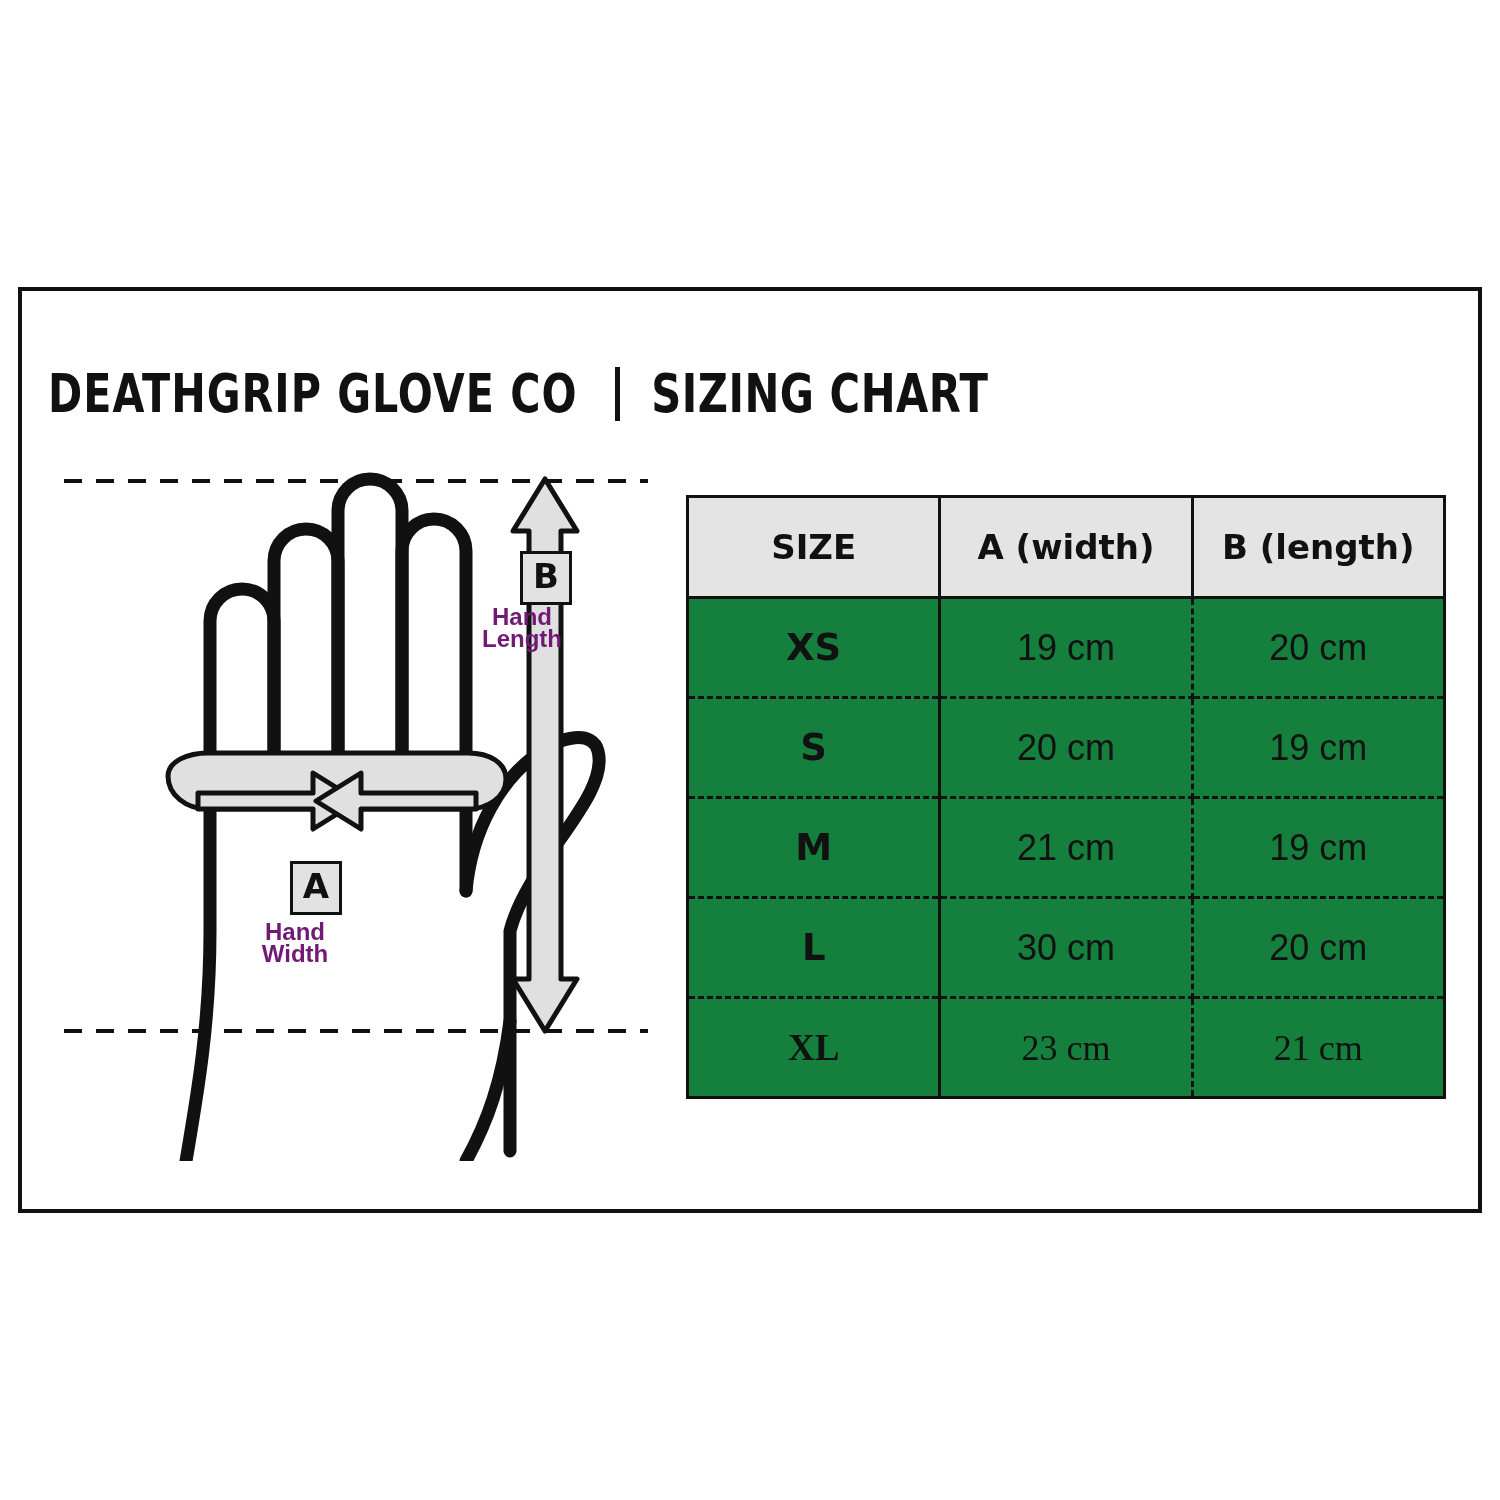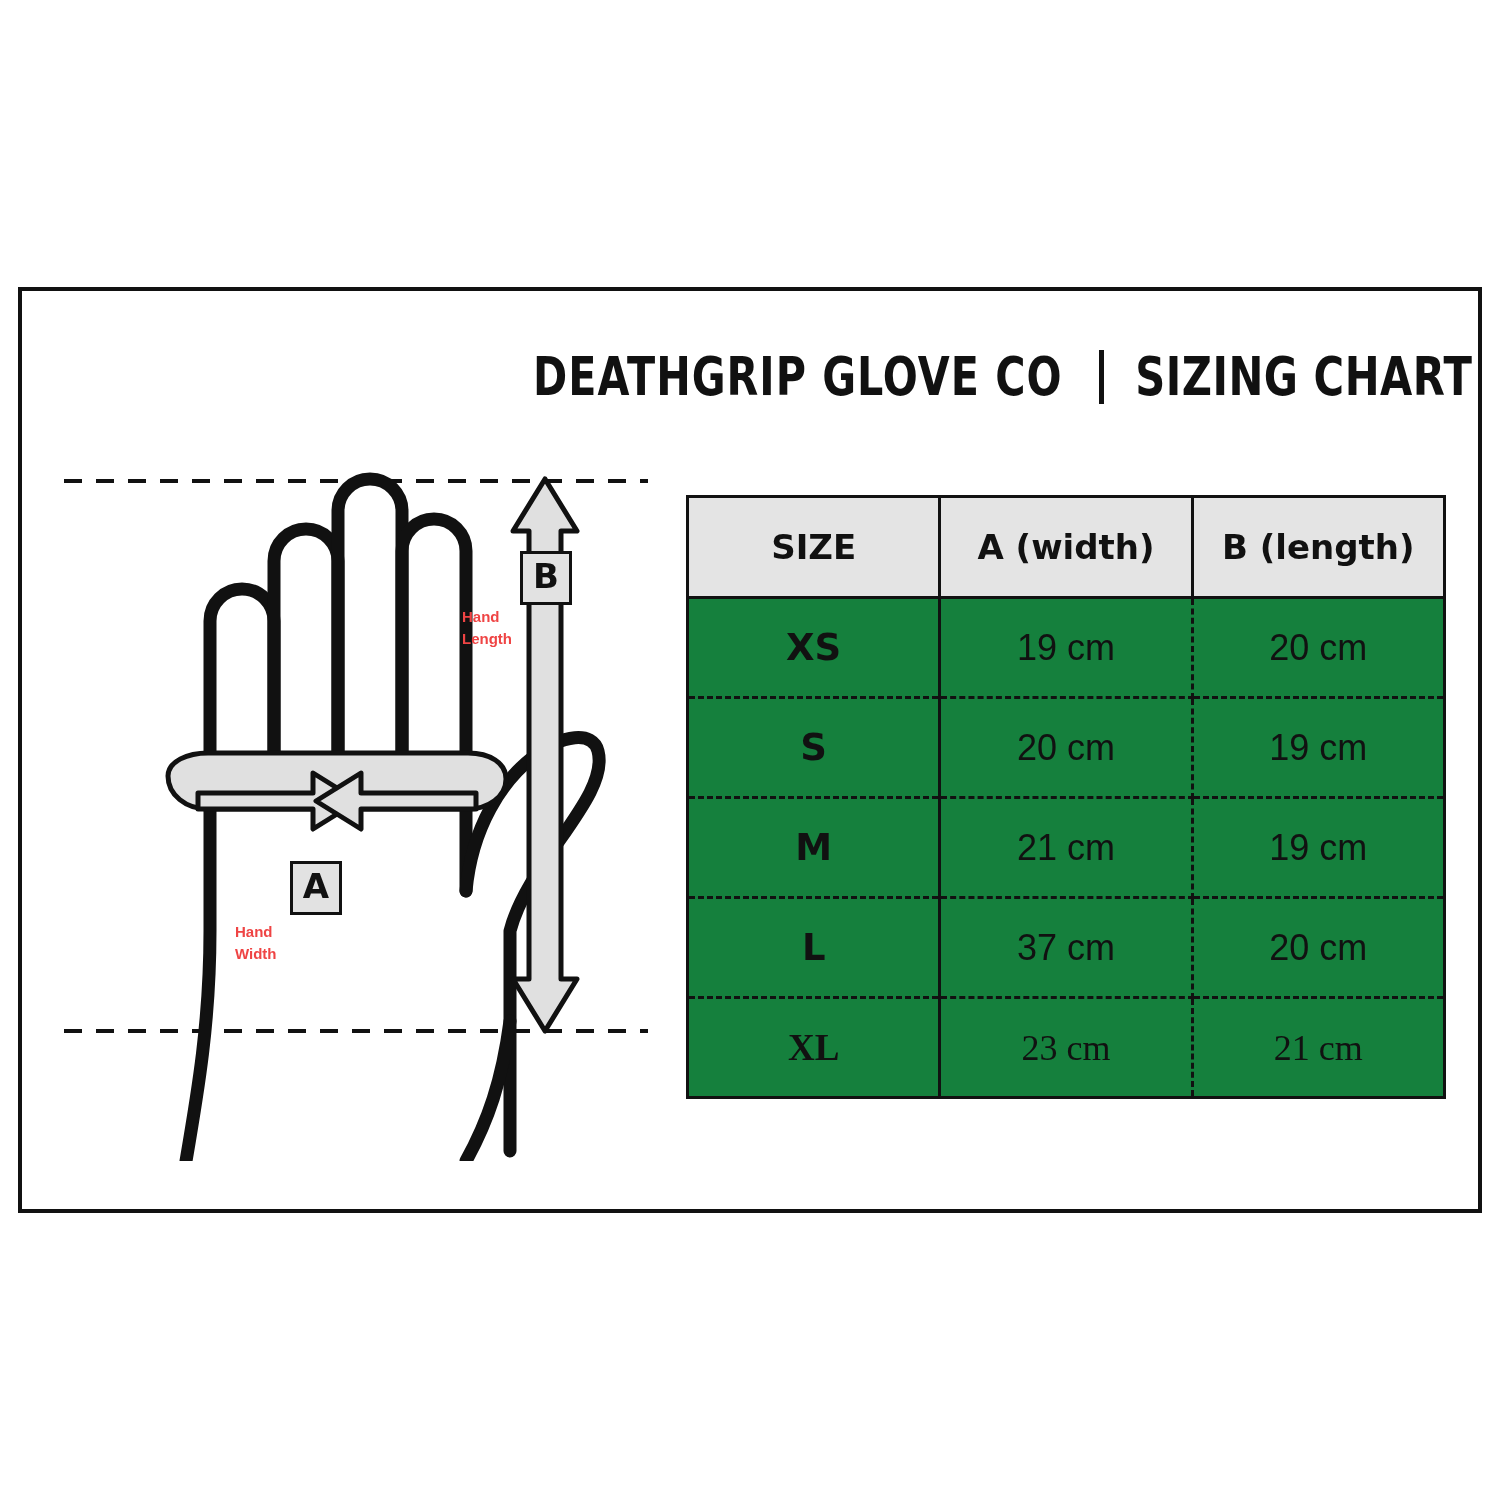--- a/index.html
+++ b/index.html
@@ -22,25 +22,26 @@
     height: 926px;
     border: 4px solid #111111;
     box-sizing: border-box;
     background: #ffffff;
   }
 
   
   .header {
     position: absolute;
     left: 0;
-    top: 59px;
+    top: 76px;
     width: 100%;
     display: flex;
     align-items: center;
-    justify-content: flex-end;
+    justify-content: flex-start;
+    padding-left: 15px;
   }
   .brand {
     font-family: "DejaVu Sans", sans-serif;
     font-weight: bold;
     font-size: 43px;
     letter-spacing: 1px;
     color: #111111;
     transform: scaleY(1.22) scaleX(0.96);
     transform-origin: center;
     white-space: nowrap;
@@ -82,24 +83,24 @@
     font-size: 34px;
     line-height: 44px;
     text-align: center;
     width: 46px;
     height: 48px;
   }
   .lbl-caption {
     position: absolute;
     font-family: "Liberation Sans", sans-serif;
     font-weight: bold;
-    font-size: 15px;
+    font-size: 24px;
     line-height: 22px;
-    color: #ef4444;
-    text-align: left;
+    color: #701a75;
+    text-align: center;
     width: 120px;
   }
   #label-b-box { left: 462px; top: 90px; }
   #label-b-caption { left: 404px; top: 145px; }
   #label-a-box { left: 232px; top: 400px; }
   #label-a-caption { left: 177px; top: 460px; }
 
   
   .size-table {
     position: absolute;
@@ -226,21 +227,21 @@
         <td class="col-a">20 cm</td>
         <td class="col-b">19 cm</td>
       </tr>
       <tr>
         <td class="col-size">M</td>
         <td class="col-a">21 cm</td>
         <td class="col-b">19 cm</td>
       </tr>
       <tr>
         <td class="col-size">L</td>
-        <td class="col-a">37 cm</td>
+        <td class="col-a">30 cm</td>
         <td class="col-b">20 cm</td>
       </tr>
       <tr>
         <td class="col-size">XL</td>
         <td class="col-a">23 cm</td>
         <td class="col-b">21 cm</td>
       </tr>
     </tbody>
   </table>
 

